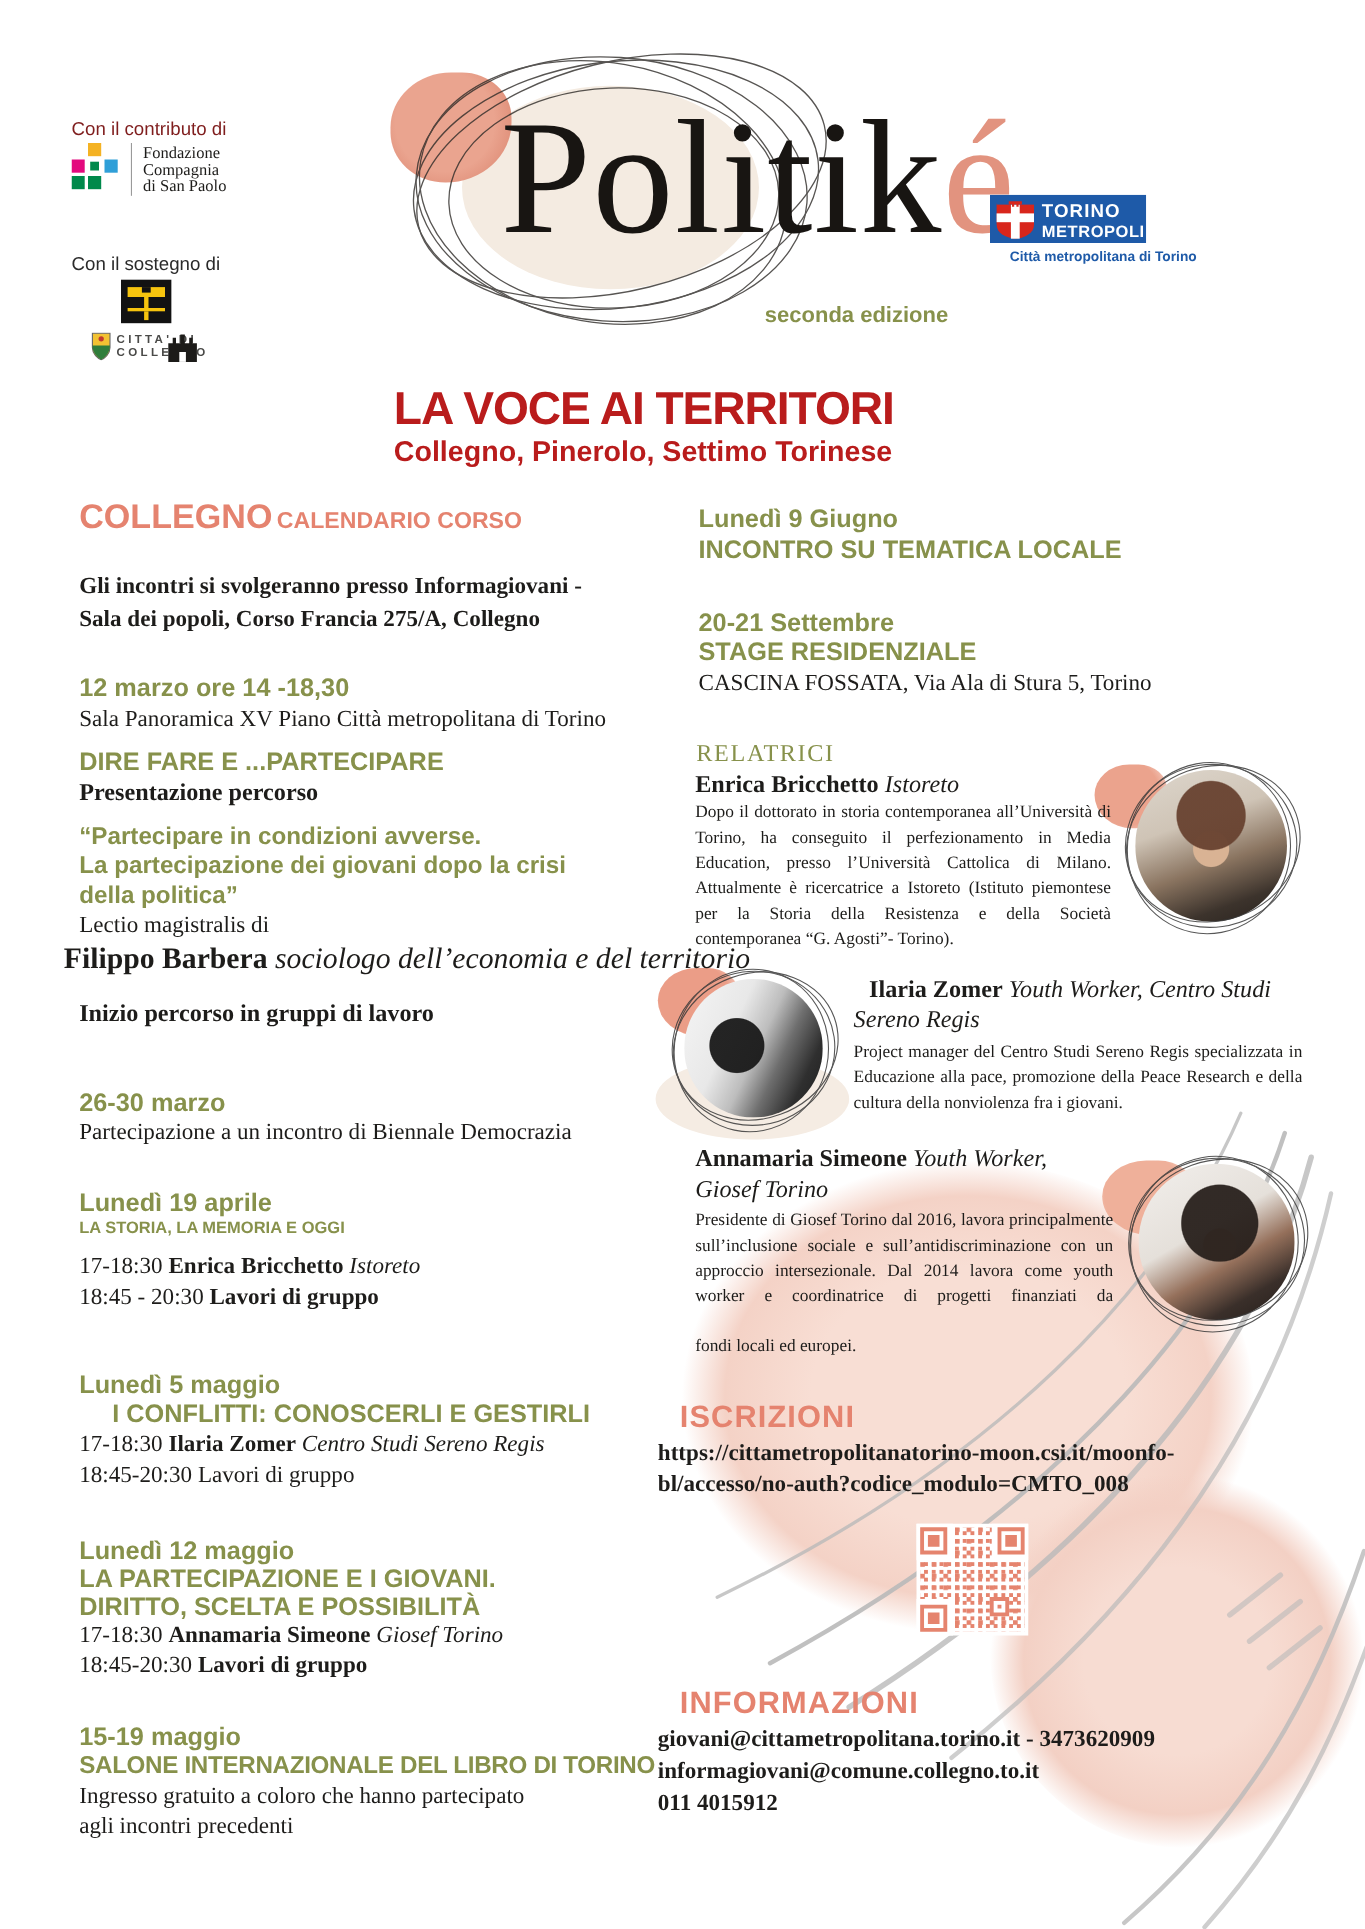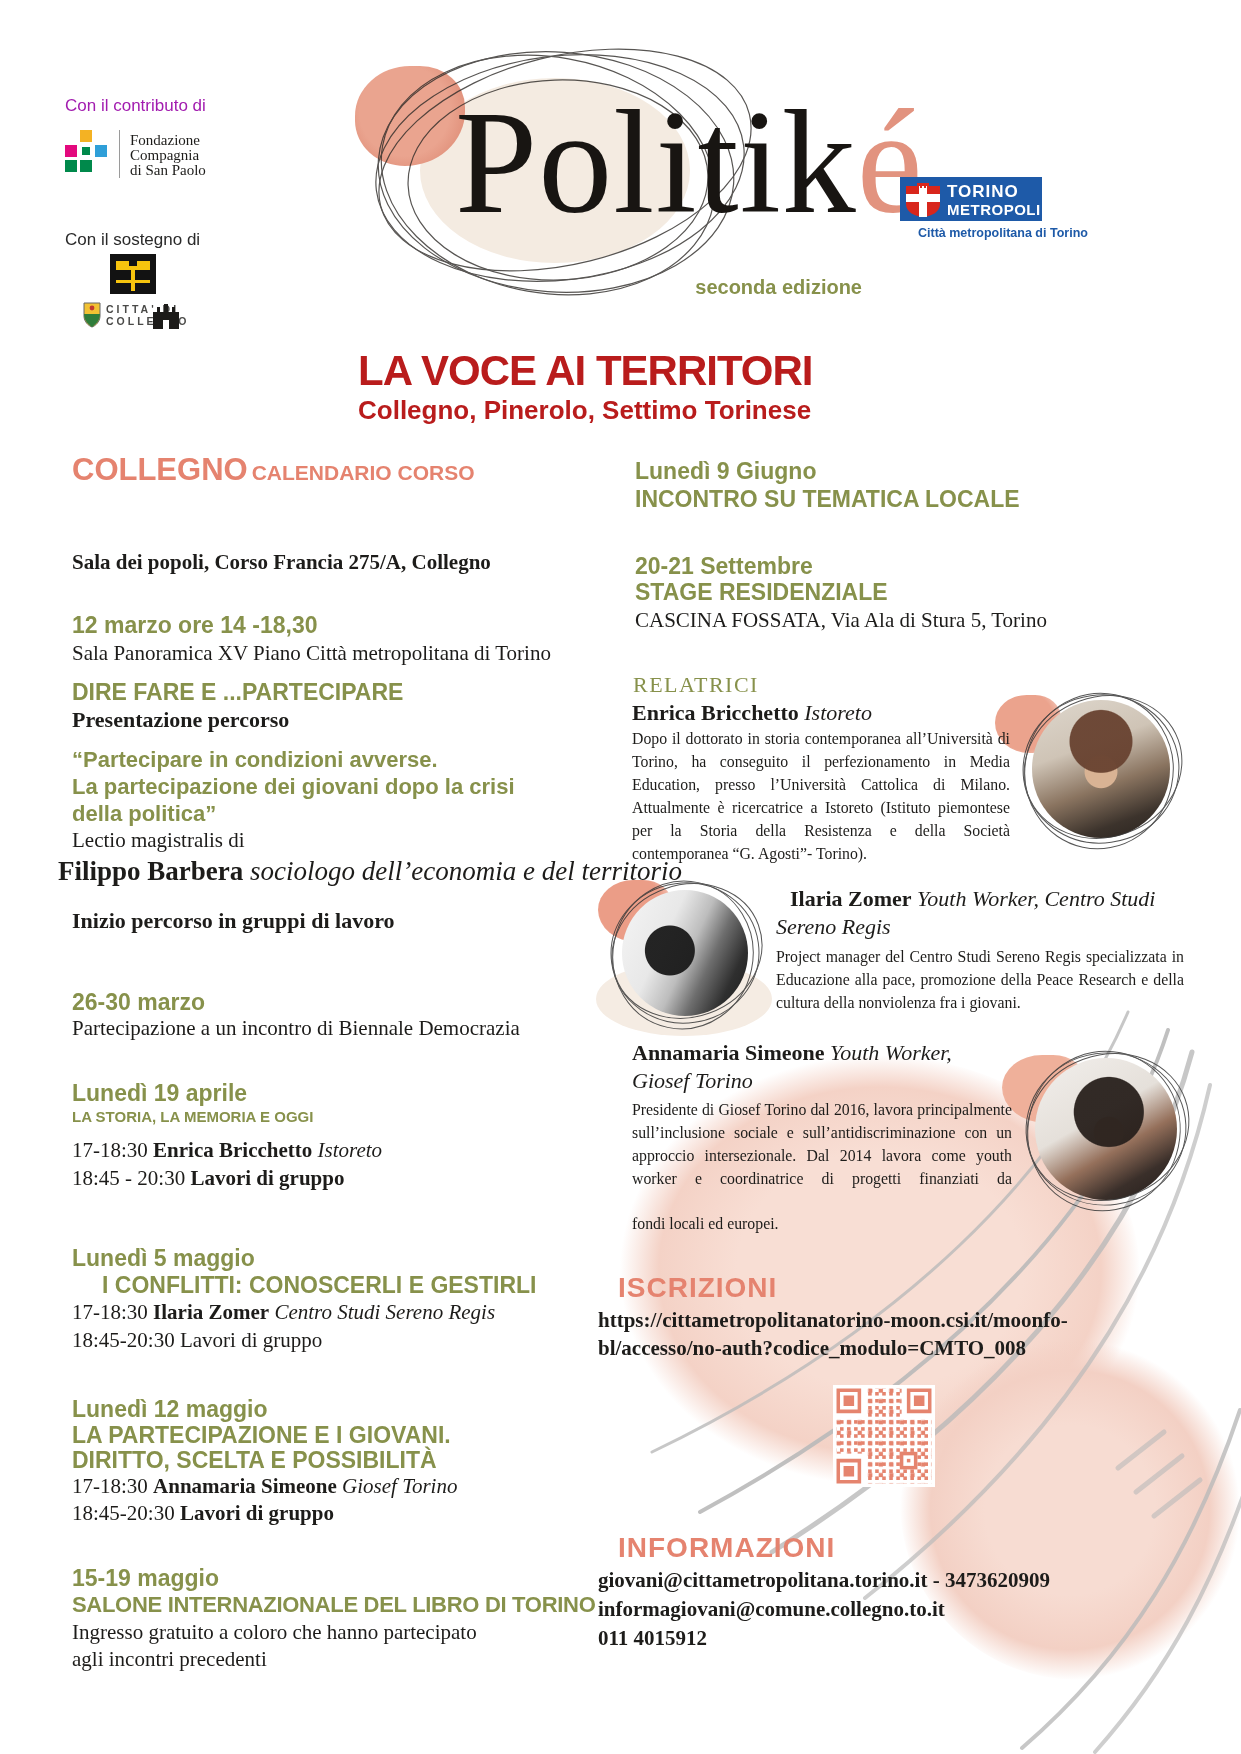--- a/index.html
+++ b/index.html
@@ -55,21 +55,21 @@
       <path d="M1168 1030 C1120 1180 980 1360 700 1512" stroke-width="4" opacity="0.9"></path>
       <path d="M1192 1052 C1150 1210 1030 1390 772 1552" stroke-width="5" opacity="0.8"></path>
       <path d="M1210 1085 C1175 1240 1090 1420 865 1598" stroke-width="4" opacity="0.7"></path>
       <path d="M1128 1012 C1060 1170 905 1330 652 1452" stroke-width="3" opacity="0.8"></path>
       <path d="M1240 1410 C1195 1545 1130 1655 1022 1748" stroke-width="4" opacity="0.8"></path>
       <path d="M1252 1470 C1215 1580 1170 1668 1095 1752" stroke-width="4" opacity="0.7"></path>
       <path d="M1118 1468 l46 -36 M1136 1492 l46 -36 M1154 1516 l46 -36" stroke-width="5" opacity="0.6"></path>
     </g>
   </svg>
 
-  <div class="p" style="left:65px;top:96px;font-family:'Liberation Sans',sans-serif;font-size:17px;color:#a21caf;">Con il contributo di</div>
+  <div class="p" style="left:65px;top:108px;font-family:'Liberation Sans',sans-serif;font-size:17px;color:#7f1d1d;">Con il contributo di</div>
 
   <svg class="p" style="left:65px;top:130px" width="46" height="46" viewBox="0 0 46 46">
     <rect x="15" y="0" width="12" height="12" fill="#f4b223"></rect>
     <rect x="0" y="15" width="12" height="12" fill="#e3097e"></rect>
     <rect x="30" y="15" width="12" height="12" fill="#2f9fd8"></rect>
     <rect x="17" y="17" width="8" height="8" fill="#00894b"></rect>
     <rect x="0" y="30" width="12" height="12" fill="#00894b"></rect>
     <rect x="15" y="30" width="12" height="12" fill="#00894b"></rect>
   </svg>
   <div class="p" style="left:119px;top:130px;width:1px;height:48px;background:#9a9a9a;"></div>
@@ -124,20 +124,21 @@
 
   <div class="p sans olive" style="left:562px;top:276px;width:300px;text-align:right;font-size:20px;">seconda edizione</div>
   <div class="p sans olive2 ctr" style="left:330px;top:310px;width:560px;font-size:42px;letter-spacing:-1px;">LA VOCE AI TERRITORI</div>
   <div class="p sans olive2 ctr" style="left:330px;top:358px;width:560px;font-size:26px;">Collegno, Pinerolo, Settimo Torinese</div>
 
   <div class="p" style="left:72px;top:452px;">
     <span class="sans sal" style="font-size:31px;">COLLEGNO</span>
     <span class="sans sal" style="font-size:21px;">CALENDARIO CORSO</span>
   </div>
 
+  <div class="p sr b" style="left:72px;top:520px;font-size:21px;">Gli incontri si svolgeranno presso Informagiovani -</div>
   <div class="p sr b" style="left:72px;top:550px;font-size:21px;">Sala dei popoli, Corso Francia 275/A, Collegno</div>
 
   <div class="p sans olive" style="left:72px;top:612px;font-size:23px;">12 marzo ore 14 -18,30</div>
   <div class="p sr" style="left:72px;top:641px;font-size:21px;">Sala Panoramica XV Piano Città metropolitana di Torino</div>
   <div class="p sans olive" style="left:72px;top:679px;font-size:23px;">DIRE FARE E ...PARTECIPARE</div>
   <div class="p sr b" style="left:72px;top:707px;font-size:22px;">Presentazione percorso</div>
   <div class="p sans olive" style="left:72px;top:747px;font-size:22px;">“Partecipare in condizioni avverse.</div>
   <div class="p sans olive" style="left:72px;top:774px;font-size:22px;">La partecipazione dei giovani dopo la crisi</div>
   <div class="p sans olive" style="left:72px;top:801px;font-size:22px;">della politica”</div>
   <div class="p sr" style="left:72px;top:828px;font-size:21px;">Lectio magistralis di</div>

